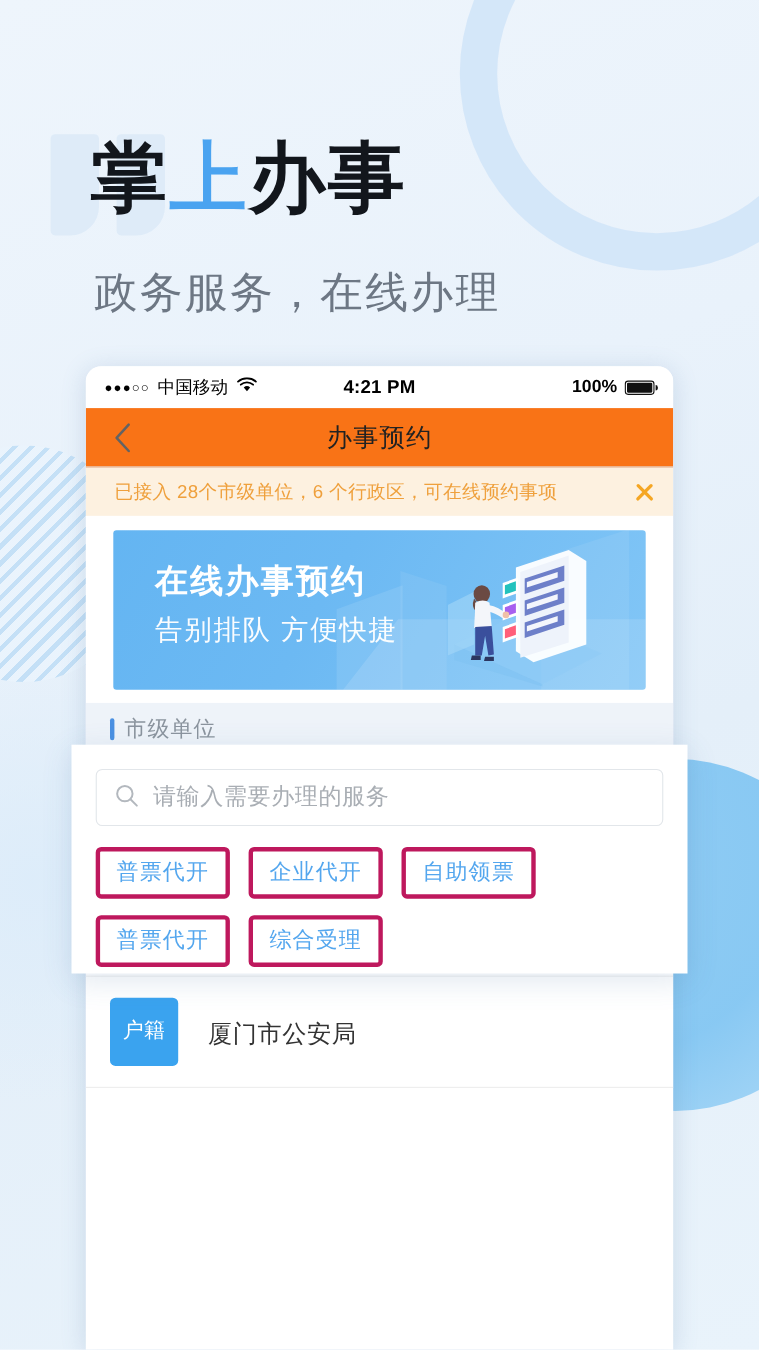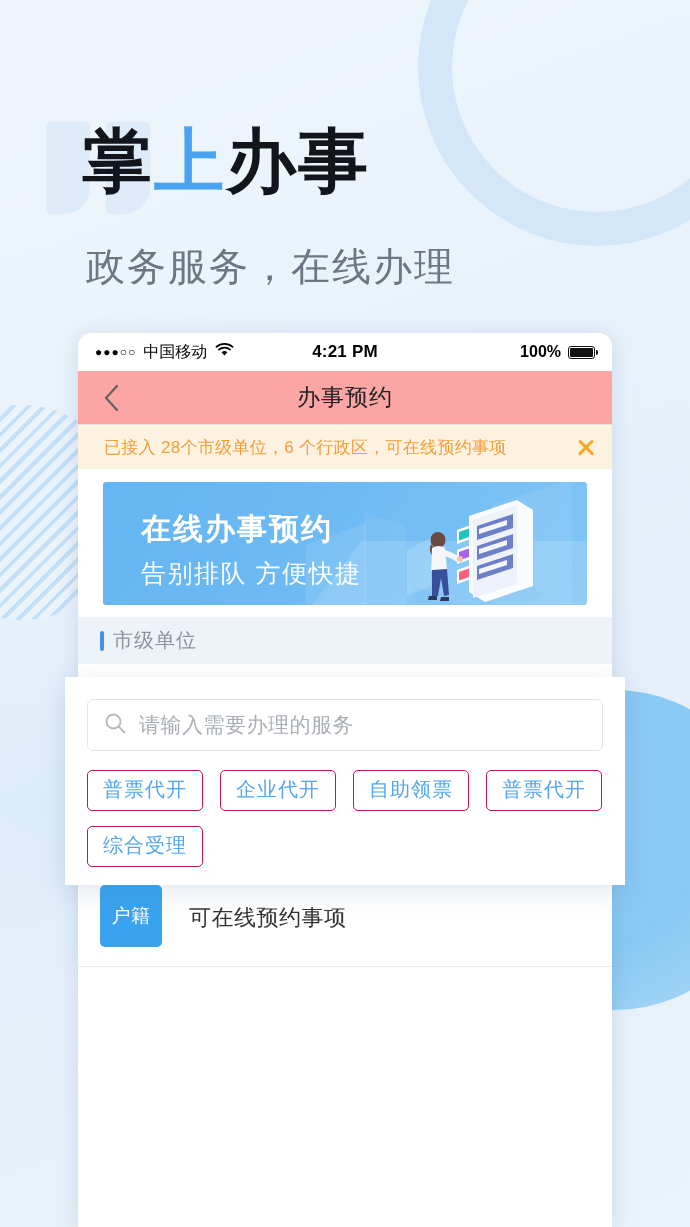--- a/index.html
+++ b/index.html
@@ -178,21 +178,21 @@
   }
   .batt i { display: block; height: 100%; width: 100%; background: #111; border-radius: 1px; }
 
   
   #nav-bar {
     height: 53px;
     border-bottom: 1px solid #e2e2e2;
     display: flex;
     align-items: center;
     position: relative;
-    background: #fca5a5;
+    background: #f97316;
   }
   #nav-back {
     position: absolute;
     left: 18px;
     width: 30px; height: 30px;
     display: flex; align-items: center; justify-content: center;
     cursor: pointer;
   }
   #nav-back svg { display: block; }
   #nav-title {
@@ -234,21 +234,21 @@
     width: 20px; height: 3.4px;
     background: #f5a623;
     border-radius: 2px;
   }
   #notice-close::before { transform: rotate(45deg); }
   #notice-close::after  { transform: rotate(-45deg); }
 
   
   #banner-wrap { padding: 13px 25px 0 25px; background: #fff; }
   #banner {
-    height: 123px;
+    height: 145px;
     border-radius: 3px;
     background: linear-gradient(120deg, #64b5f2 0%, #6cb9f3 40%, #82c6f6 100%);
     position: relative;
     overflow: hidden;
     padding-left: 12px;
   }
   .bn-shape {
     position: absolute;
     background: rgba(255,255,255,0.10);
   }
@@ -362,30 +362,29 @@
     letter-spacing: 0.5px;
   }
   #search-input::placeholder { color: #a9aeb4; }
   #chip-row {
     display: flex;
     flex-wrap: wrap;
     gap: 15px 17px;
     margin-top: 19px;
   }
   .chip {
-    border: 1px solid #be185d;
+    border: 4px solid #be185d;
     color: #53a6ee;
     border-radius: 5px;
     font-size: 20px;
     padding: 7px 15px;
     background: #fff;
     cursor: pointer;
     letter-spacing: 1px;
     line-height: 1.25;
-    font-family: Liberation Mono, monospace;
   }
 </style>
 </head>
 <body>
 
 <div id="bg-decor">
   <div class="ring-top-right"></div>
   <div class="quote-mark">
     <span class="q1"></span>
       <span class="q2"></span>
@@ -510,21 +509,21 @@
       </div>
       <div class="unit-name">厦门市人社局</div>
     </div>
 
     <div class="unit-row">
       <div class="unit-badge" style="background:#3aa3ef">
         <div>
           <div>户籍</div>
         </div>
       </div>
-      <div class="unit-name">可在线预约事项</div>
+      <div class="unit-name">厦门市公安局</div>
     </div>
   </div>
 </div>
 
 <div id="search-card">
   <div id="search-box">
     <span id="search-icon">
       <svg width="22" height="22" viewBox="0 0 22 22">
         <circle cx="9.5" cy="9.5" r="7" stroke="#b3b8be" stroke-width="1.8" fill="none"></circle>
         <line x1="14.6" y1="14.6" x2="20.4" y2="20.4" stroke="#b3b8be" stroke-width="1.8" stroke-linecap="round"></line>

